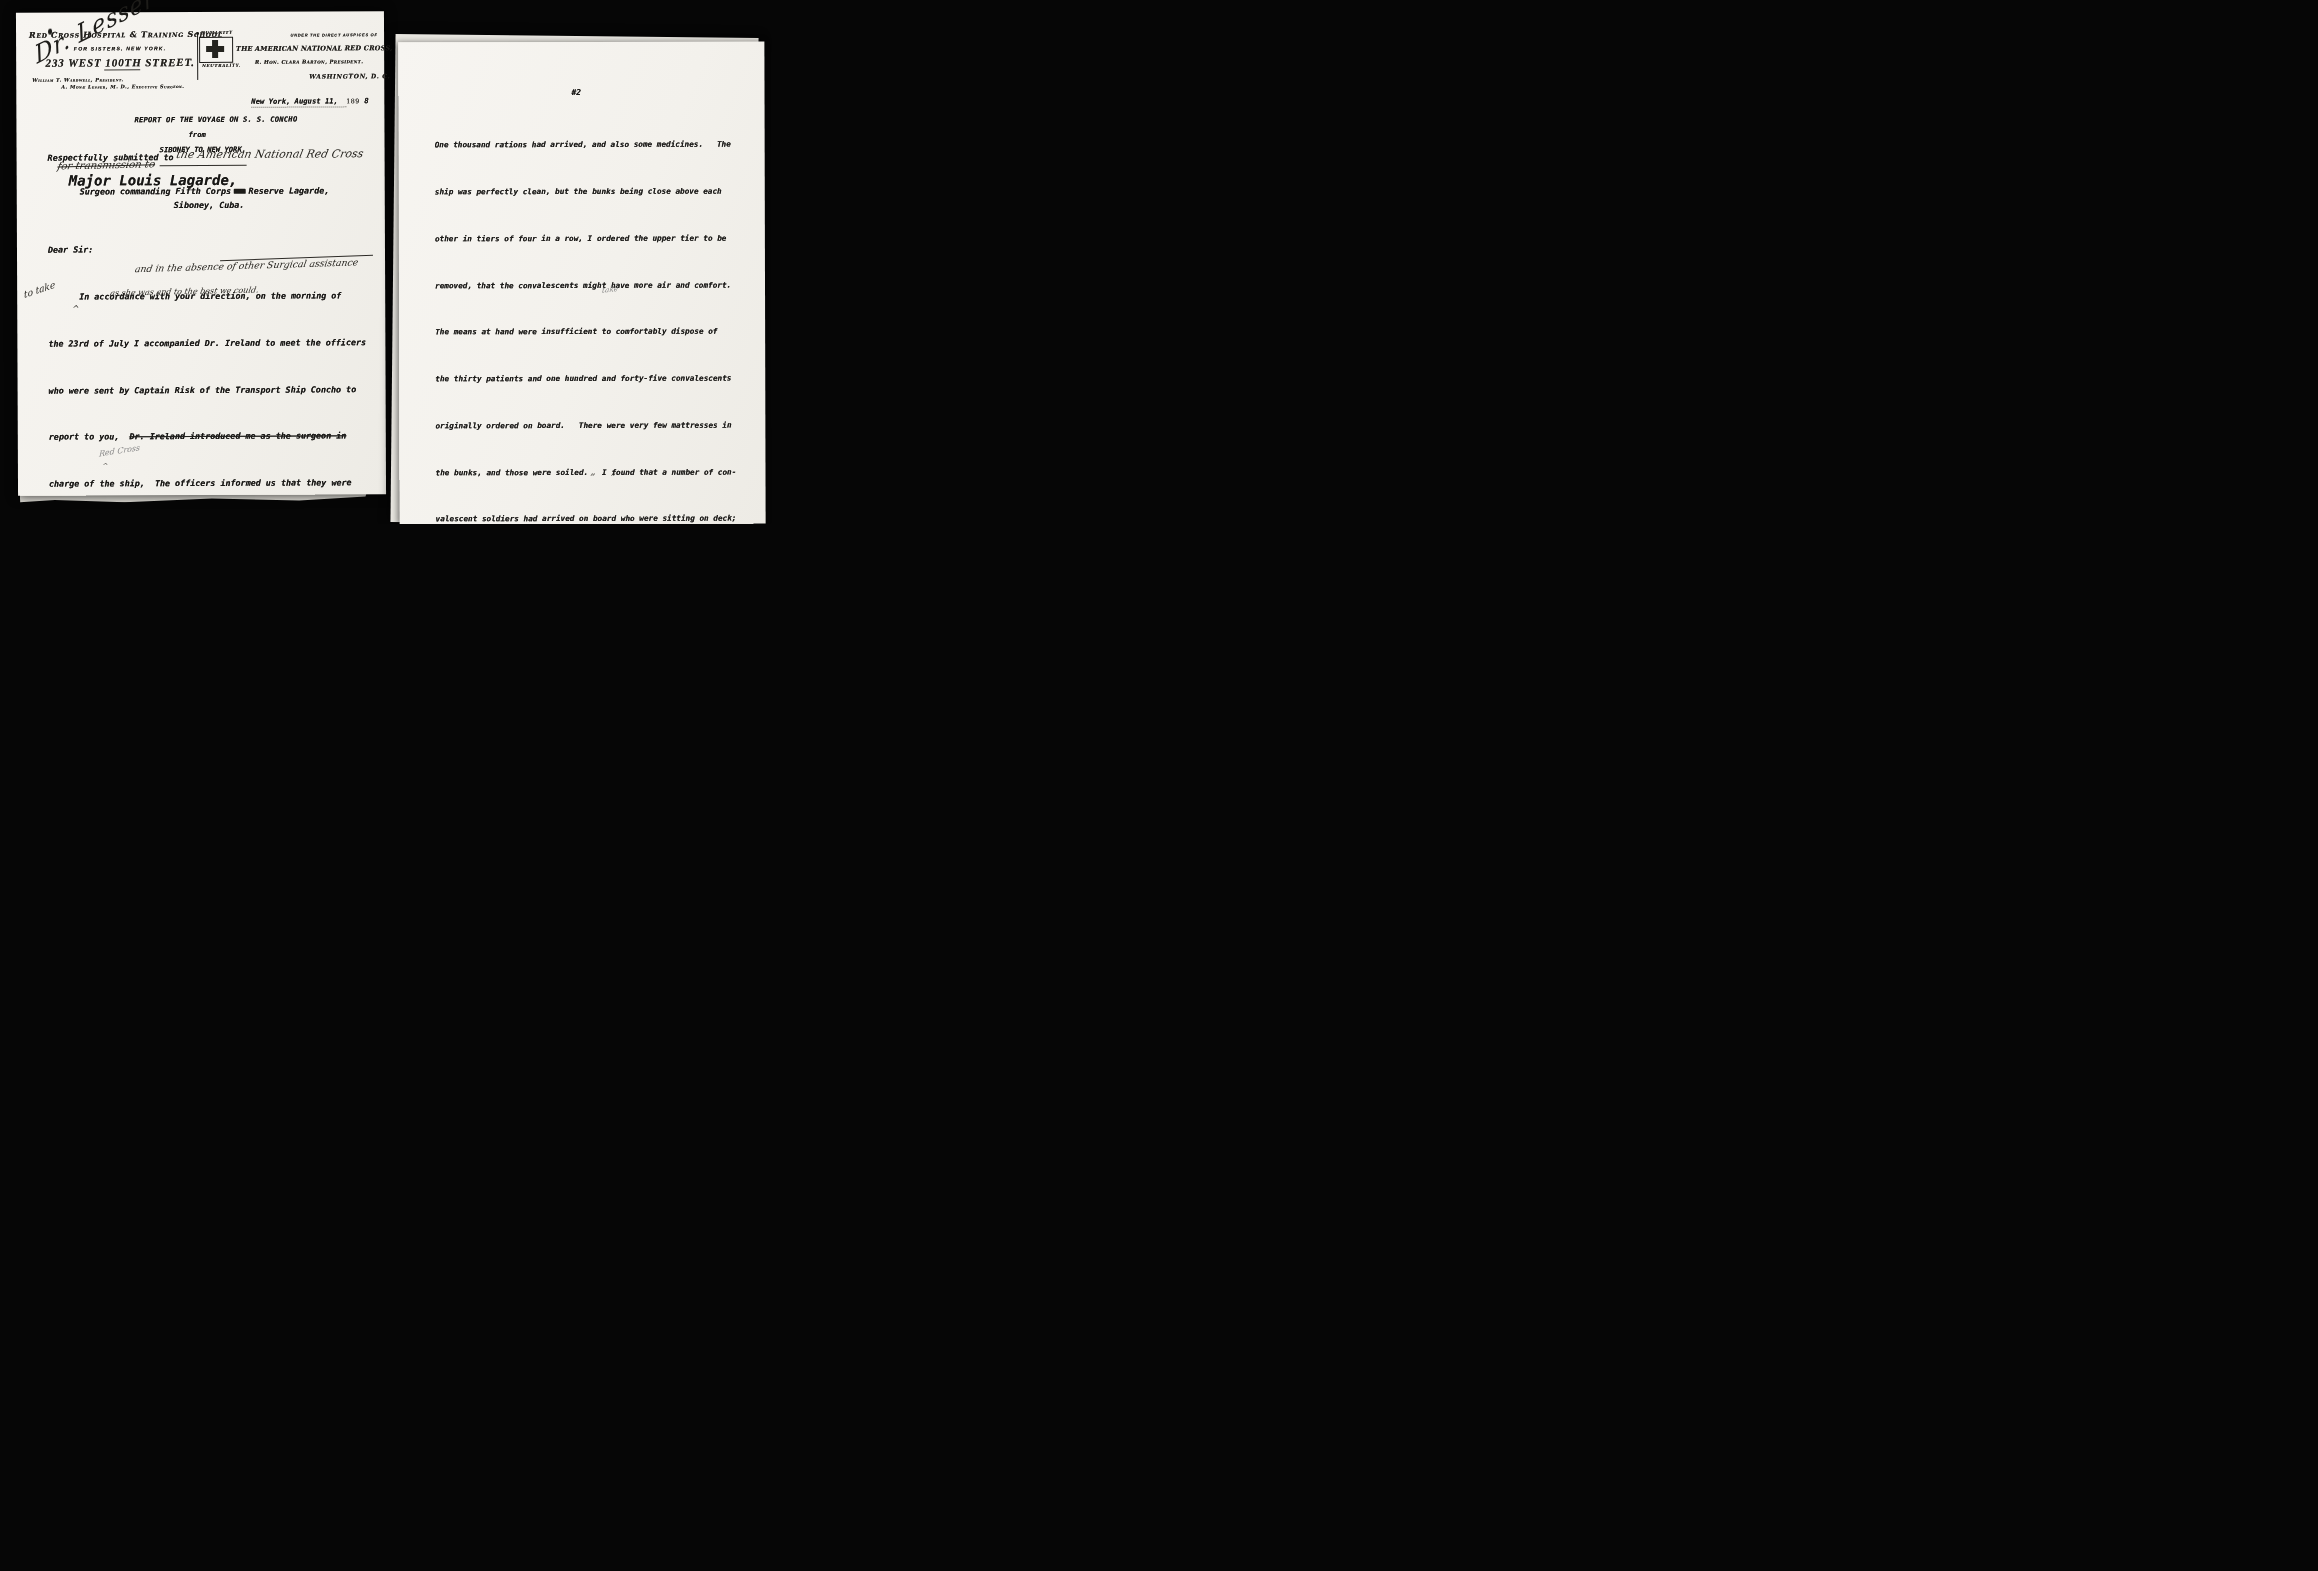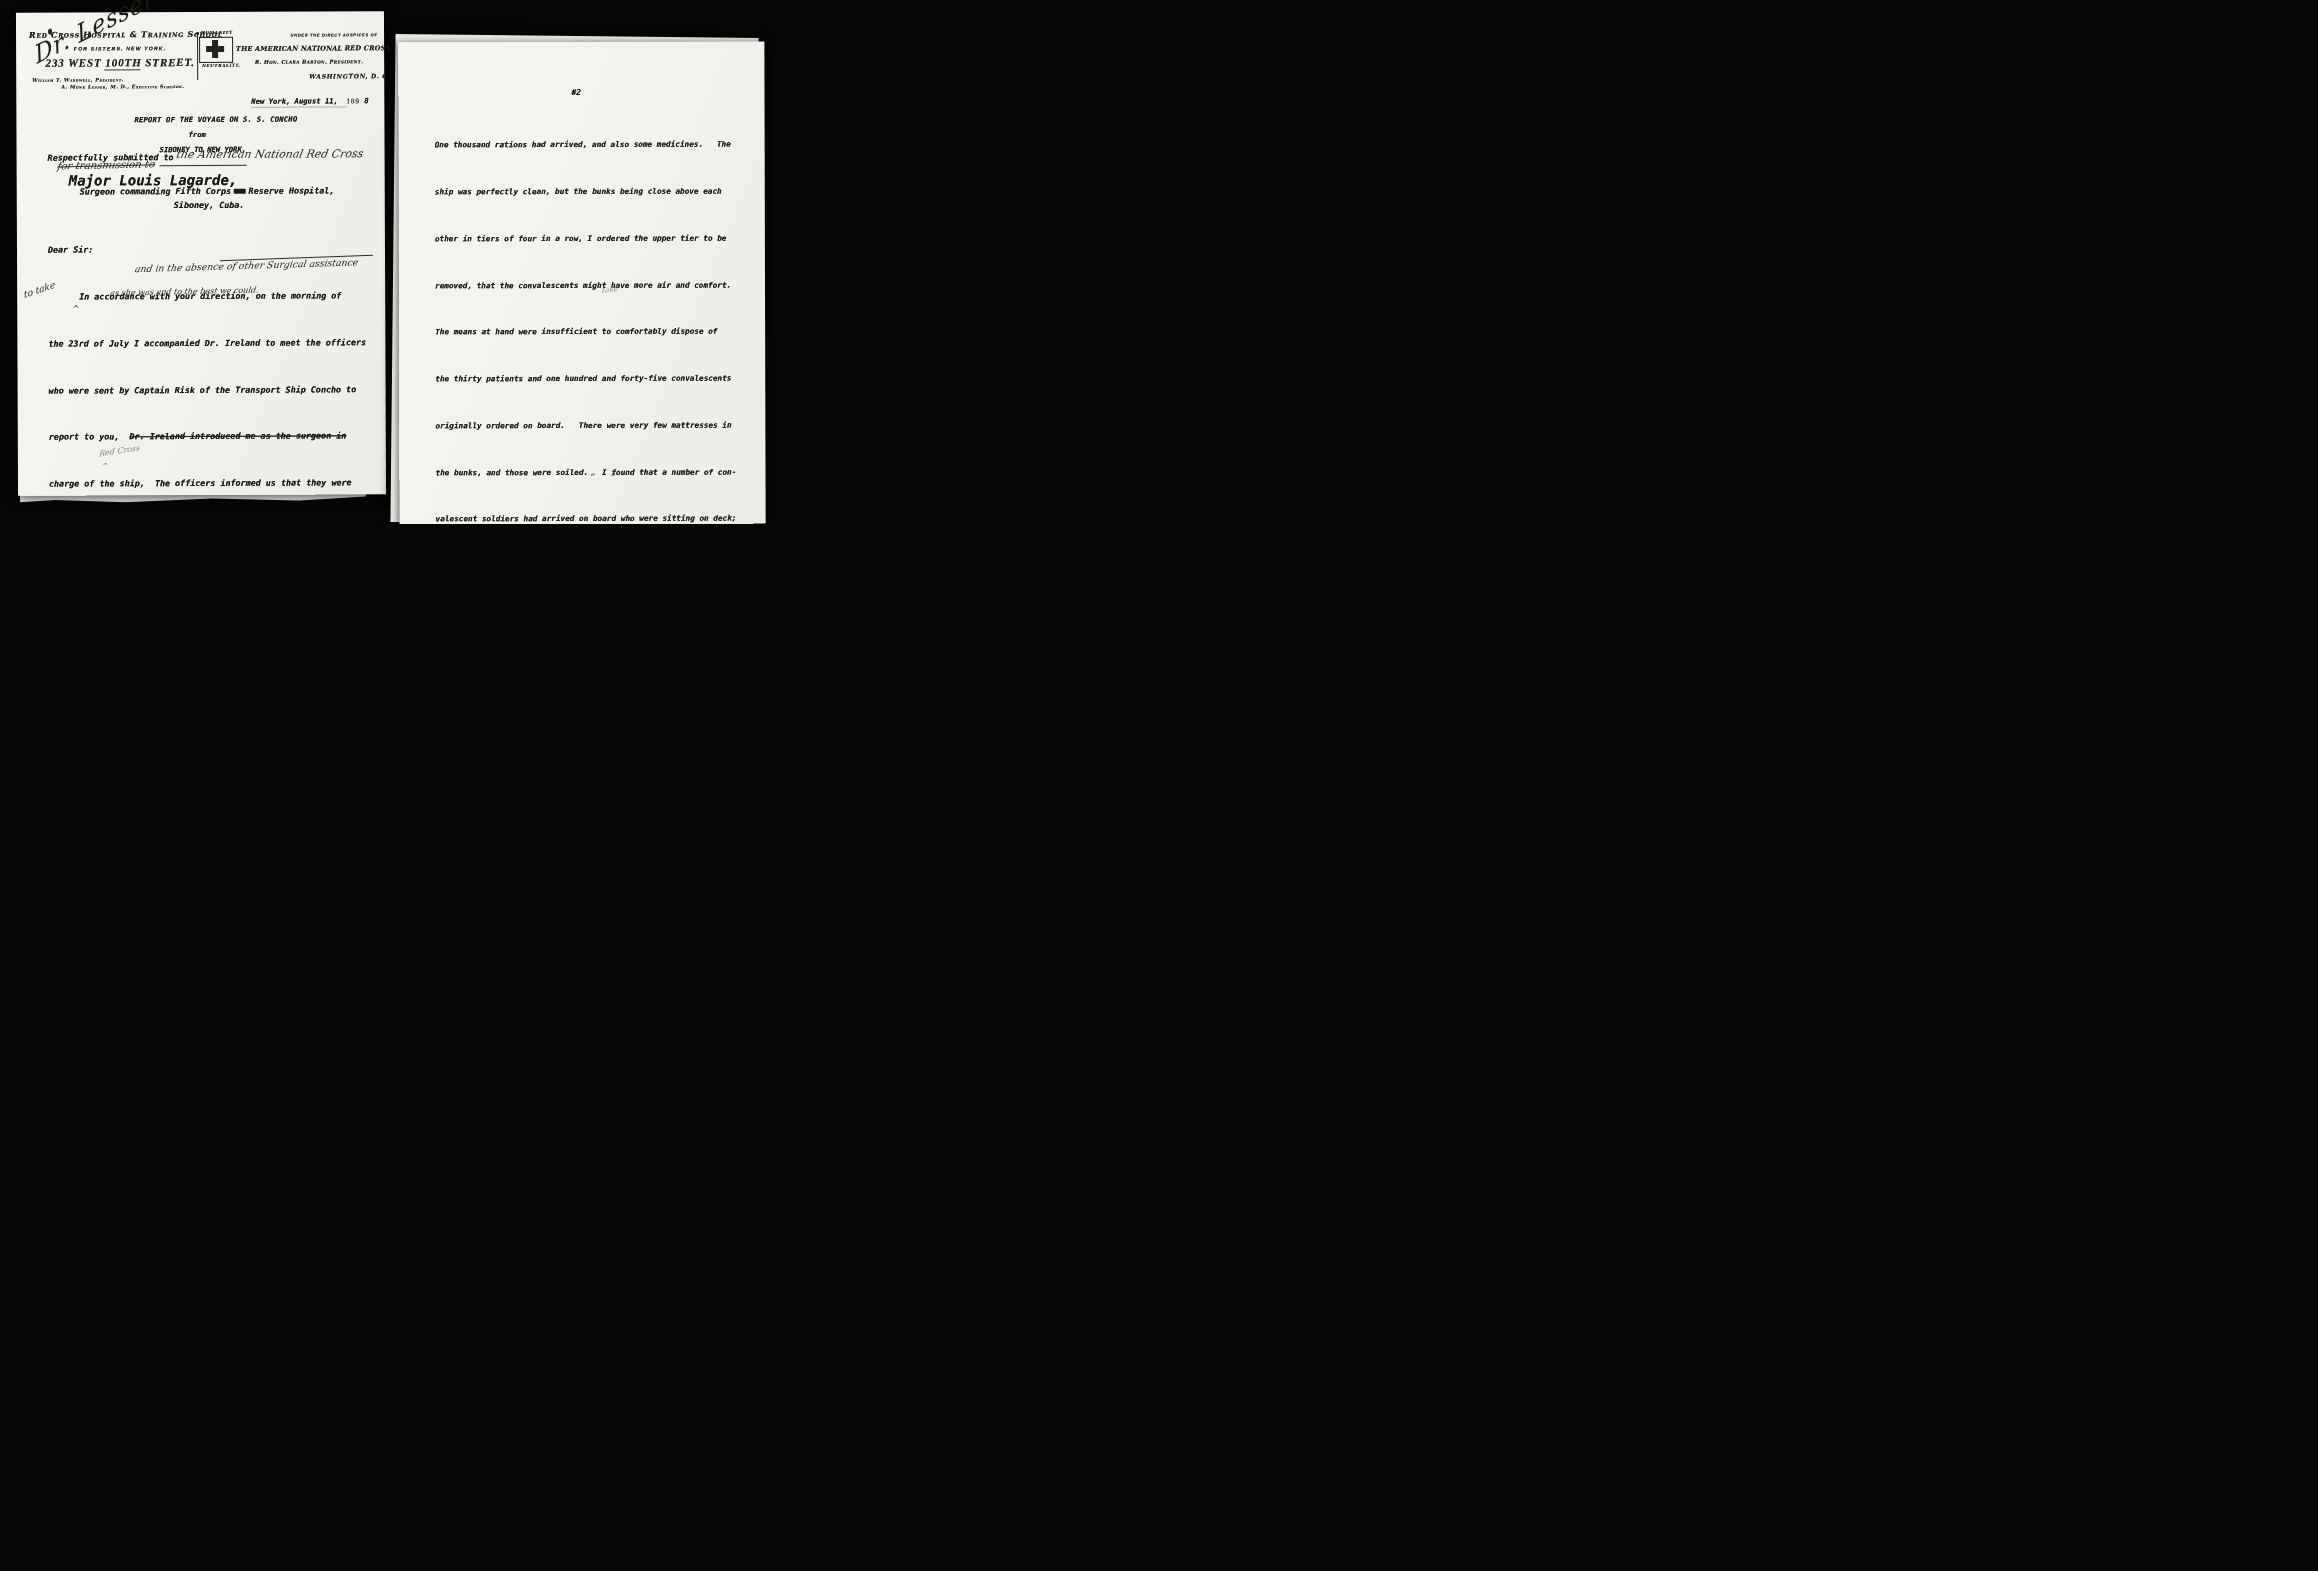--- a/index.html
+++ b/index.html
@@ -137,21 +137,21 @@
     <div class="t dateline"><span class="date-typed">New York, August 11,</span><span class="date-printed">189</span> <span class="date-digit">8</span></div>
 
     <div class="t title1">REPORT OF THE VOYAGE ON S. S. CONCHO</div>
     <div class="t title2">from</div>
     <div class="t title3">SIBONEY TO NEW YORK.</div>
 
     <div class="t sub-lead">Respectfully submitted to</div>
     <div class="hw hw-recipient">the American National Red Cross</div>
     <div class="hw hw-struck">for transmission to</div>
     <div class="t addr1">Major Louis Lagarde,</div>
-    <div class="t addr2"><span>Surgeon commanding Fifth Corps</span><span class="blob"></span><span>Reserve Hospital,</span></div>
+    <div class="t addr2"><span>Surgeon commanding Fifth Corps</span><span class="blob"></span><span>Reserve Lagarde,</span></div>
     <div class="t addr3">Siboney, Cuba.</div>
 
     <div class="flow body1">
       <div>Dear Sir:</div>
       <div class="indent">In accordance with your direction, on the morning of</div>
       <div>the 23rd of July I accompanied Dr. Ireland to meet the officers</div>
       <div>who were sent by Captain Risk of the Transport Ship Concho to</div>
       <div><span>report to you,  </span><span class="struck">Dr. Ireland introduced me as the surgeon in</span></div>
       <div>charge of the ship,  The officers informed us that they were</div>
       <div>ready to receive on board the persons Major Lagarde desired to</div>

